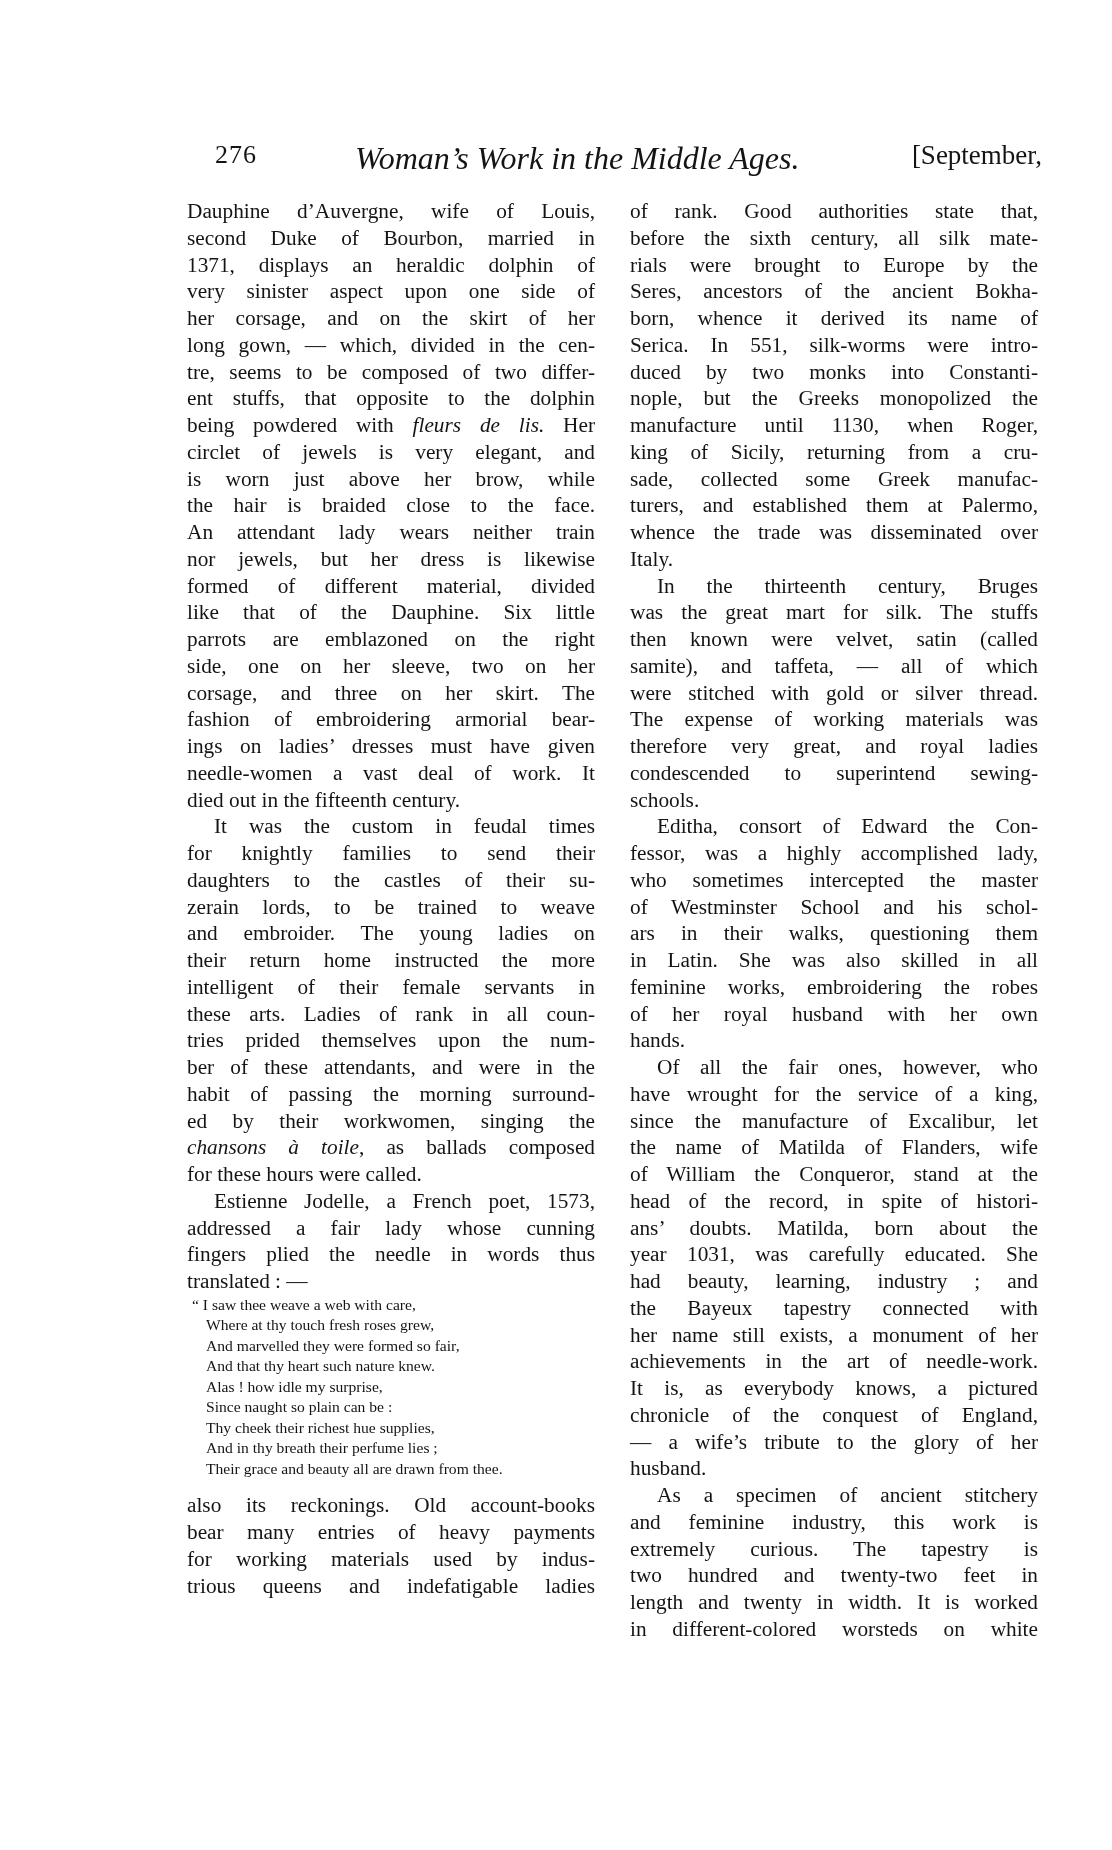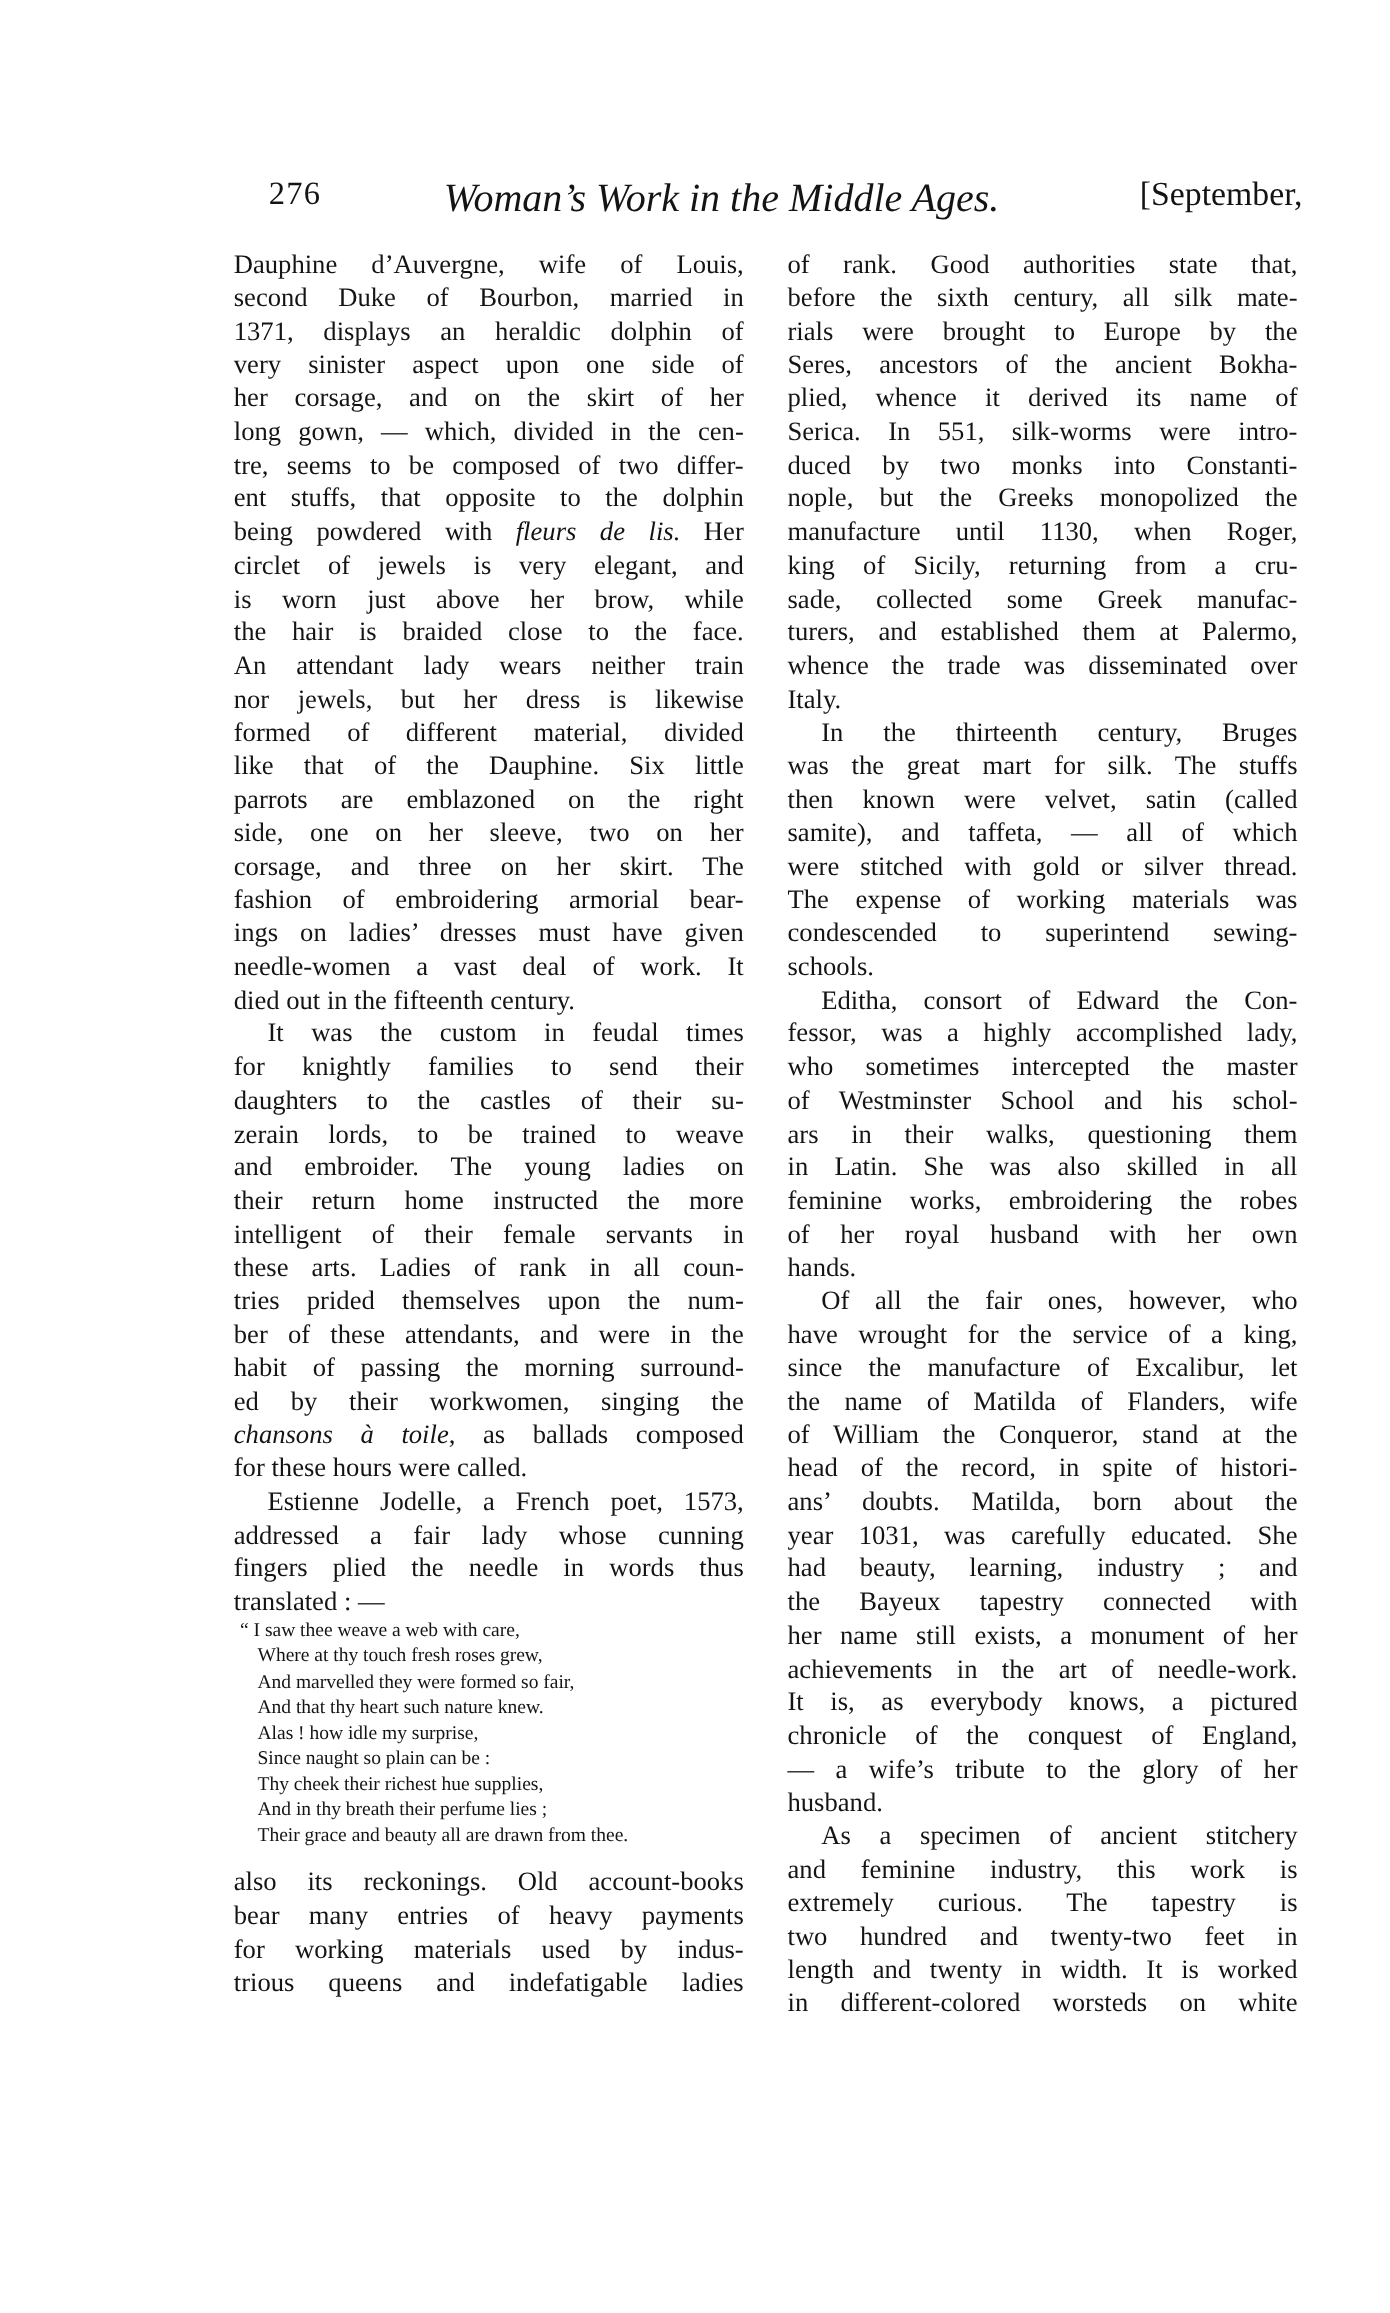--- a/index.html
+++ b/index.html
@@ -107,38 +107,39 @@
         <span class="line">trious queens and indefatigable ladies</span>
       </div>
   </div>
 
   <div class="column col-right">
     <div id="rp1">
         <span class="line">of rank.  Good authorities state that,</span>
         <span class="line">before the sixth century, all silk mate-</span>
         <span class="line">rials were brought to Europe by the</span>
         <span class="line">Seres, ancestors of the ancient Bokha-</span>
-        <span class="line">plied, whence it derived its name of</span>
+        <span class="line">born, whence it derived its name of</span>
         <span class="line">Serica.  In 551, silk-worms were intro-</span>
         <span class="line">duced by two monks into Constanti-</span>
         <span class="line">nople, but the Greeks monopolized the</span>
         <span class="line">manufacture until 1130, when Roger,</span>
         <span class="line">king of Sicily, returning from a cru-</span>
         <span class="line">sade, collected some Greek manufac-</span>
         <span class="line">turers, and established them at Palermo,</span>
         <span class="line">whence the trade was disseminated over</span>
         <span class="line last">Italy.</span>
       </div>
     <div id="rp2">
         <span class="line indent">In the thirteenth century, Bruges</span>
         <span class="line">was the great mart for silk.  The stuffs</span>
         <span class="line">then known were velvet, satin (called</span>
         <span class="line">samite), and taffeta, — all of which</span>
         <span class="line">were stitched with gold or silver thread.</span>
         <span class="line">The expense of working materials was</span>
+        <span class="line">therefore very great, and royal ladies</span>
         <span class="line">condescended to superintend sewing-</span>
         <span class="line last">schools.</span>
       </div>
     <div id="rp3">
         <span class="line indent">Editha, consort of Edward the Con-</span>
         <span class="line">fessor, was a highly accomplished lady,</span>
         <span class="line">who sometimes intercepted the master</span>
         <span class="line">of Westminster School and his schol-</span>
         <span class="line">ars in their walks, questioning them</span>
         <span class="line">in Latin.  She was also skilled in all</span>

